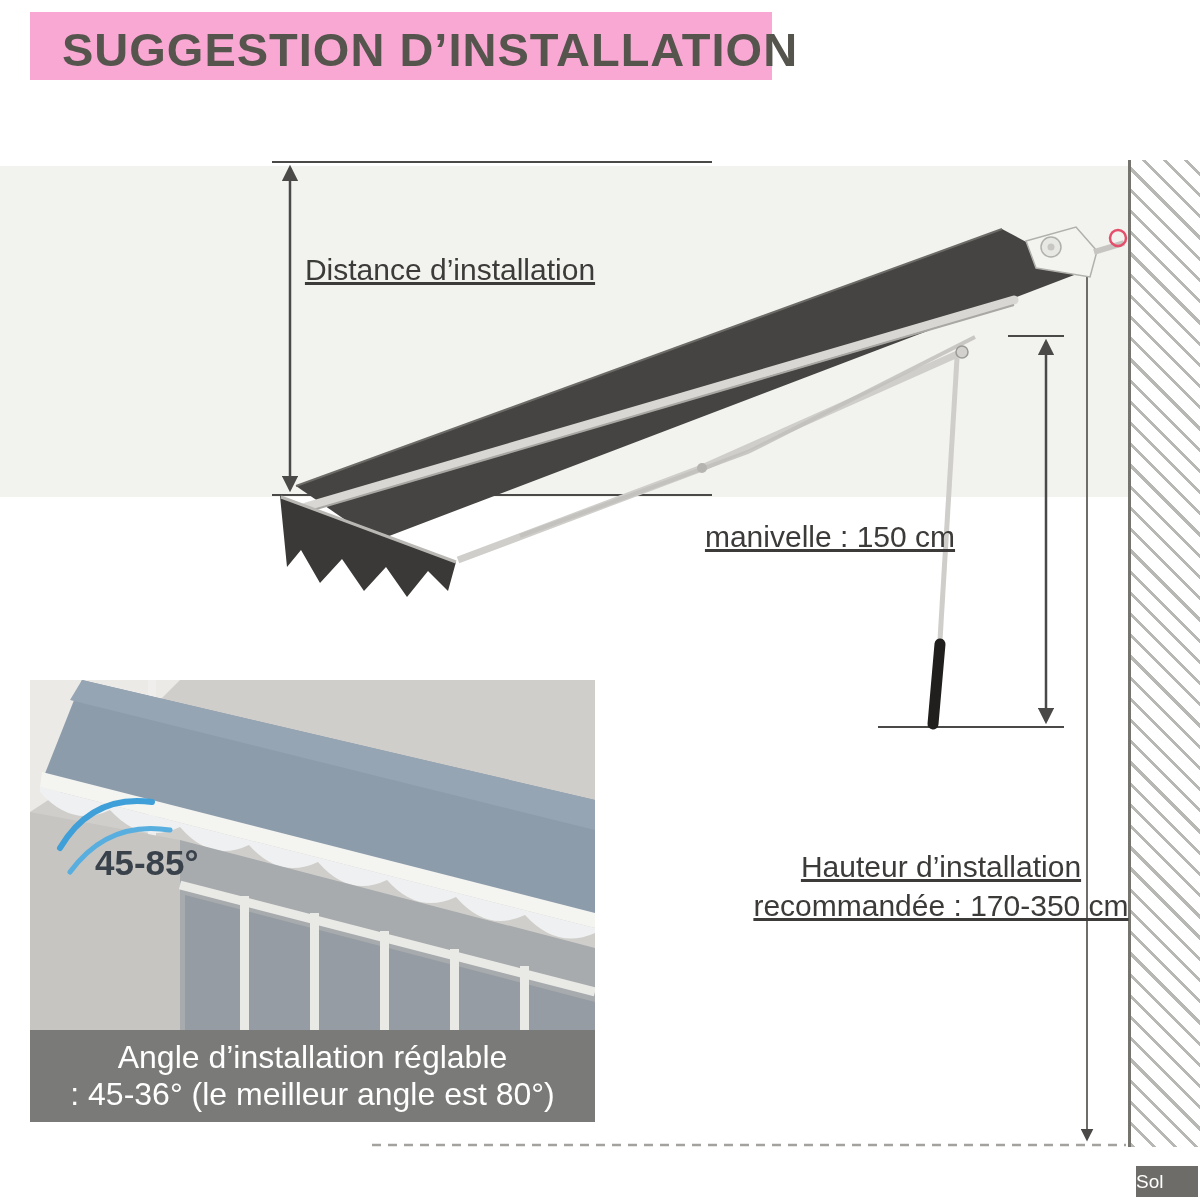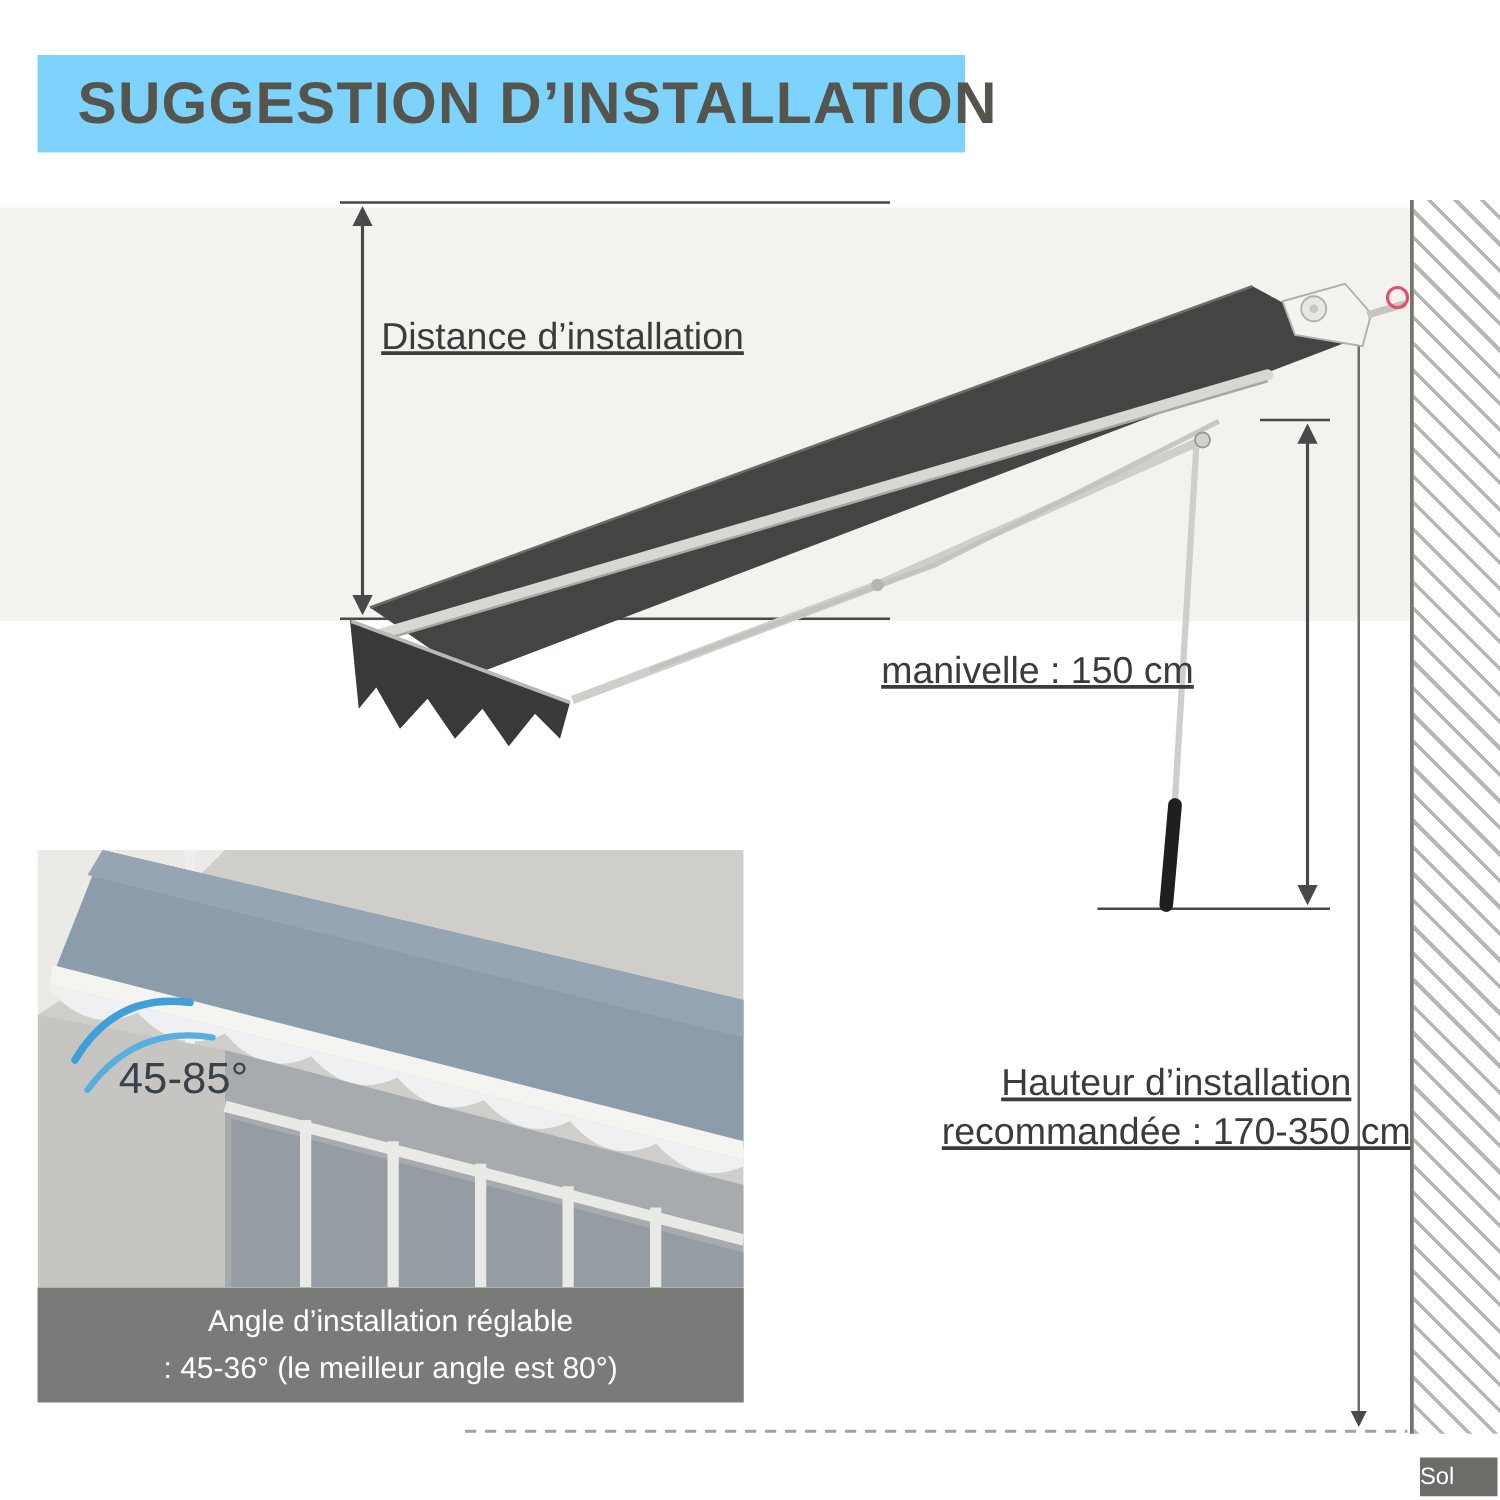--- a/index.html
+++ b/index.html
@@ -1,33 +1,33 @@
 <!DOCTYPE html>
 <html><head>
 <meta charset="utf-8">
 <style>
   html,body{margin:0;padding:0;background:#fff;}
   .stage{position:relative;width:1200px;height:1200px;background:#ffffff;overflow:hidden;
          font-family:"Liberation Sans",sans-serif;}
-  .title-band{position:absolute;left:30px;top:44px;width:742px;height:78px;background:#7dd3fc;z-index:1;}
+  .title-band{position:absolute;left:30px;top:12px;width:742px;height:68px;background:#f9a8d4;z-index:1;}
   .title{position:absolute;left:32px;top:10px;font-size:47px;font-weight:700;color:#56554d;letter-spacing:1px;white-space:nowrap;}
   .mid-band{position:absolute;left:0;top:166px;width:1128px;height:331px;background:#f2f2ef;z-index:1;}
   .wall{position:absolute;left:1128px;top:160px;width:72px;height:987px;z-index:1;
         border-left:3px solid #75746e;
         background:repeating-linear-gradient(45deg,#b7b7b3 0,#b7b7b3 3px,#ffffff 3px,#ffffff 15px);}
   .svg-layer{position:absolute;left:0;top:0;z-index:3;}
   .label{position:absolute;z-index:4;color:#3c3b39;font-size:30px;line-height:39px;text-align:center;font-weight:500;text-decoration:underline;}
   #distance-label{left:250px;top:250px;width:400px;}
   #crank-label{left:640px;top:517px;width:380px;}
   #height-label{left:726px;top:847px;width:430px;}
   .inset{position:absolute;left:30px;top:680px;width:565px;height:350px;z-index:4;overflow:hidden;}
   .inset-caption{position:absolute;left:30px;top:1030px;width:565px;height:92px;background:#7a7a78;color:#ffffff;
                  z-index:4;display:flex;flex-direction:column;justify-content:center;text-align:center;
-                 font-size:24px;line-height:37px;font-weight:500;}
-  .angle-label{position:absolute;left:95px;top:843px;z-index:5;font-size:35px;font-weight:400;color:#39414b;}
+                 font-size:32px;line-height:37px;font-weight:500;}
+  .angle-label{position:absolute;left:95px;top:843px;z-index:5;font-size:35px;font-weight:700;color:#39414b;}
   .sol-box{position:absolute;left:1136px;top:1166px;width:62px;height:31px;background:#6d6c68;color:#ffffff;z-index:4;
            display:flex;align-items:center;justify-content:flex-start;font-size:19px;}
 </style>
 </head>
 <body>
 
 <div class="stage">
 
   <div class="title-band">
     <div class="title">SUGGESTION D’INSTALLATION</div>

